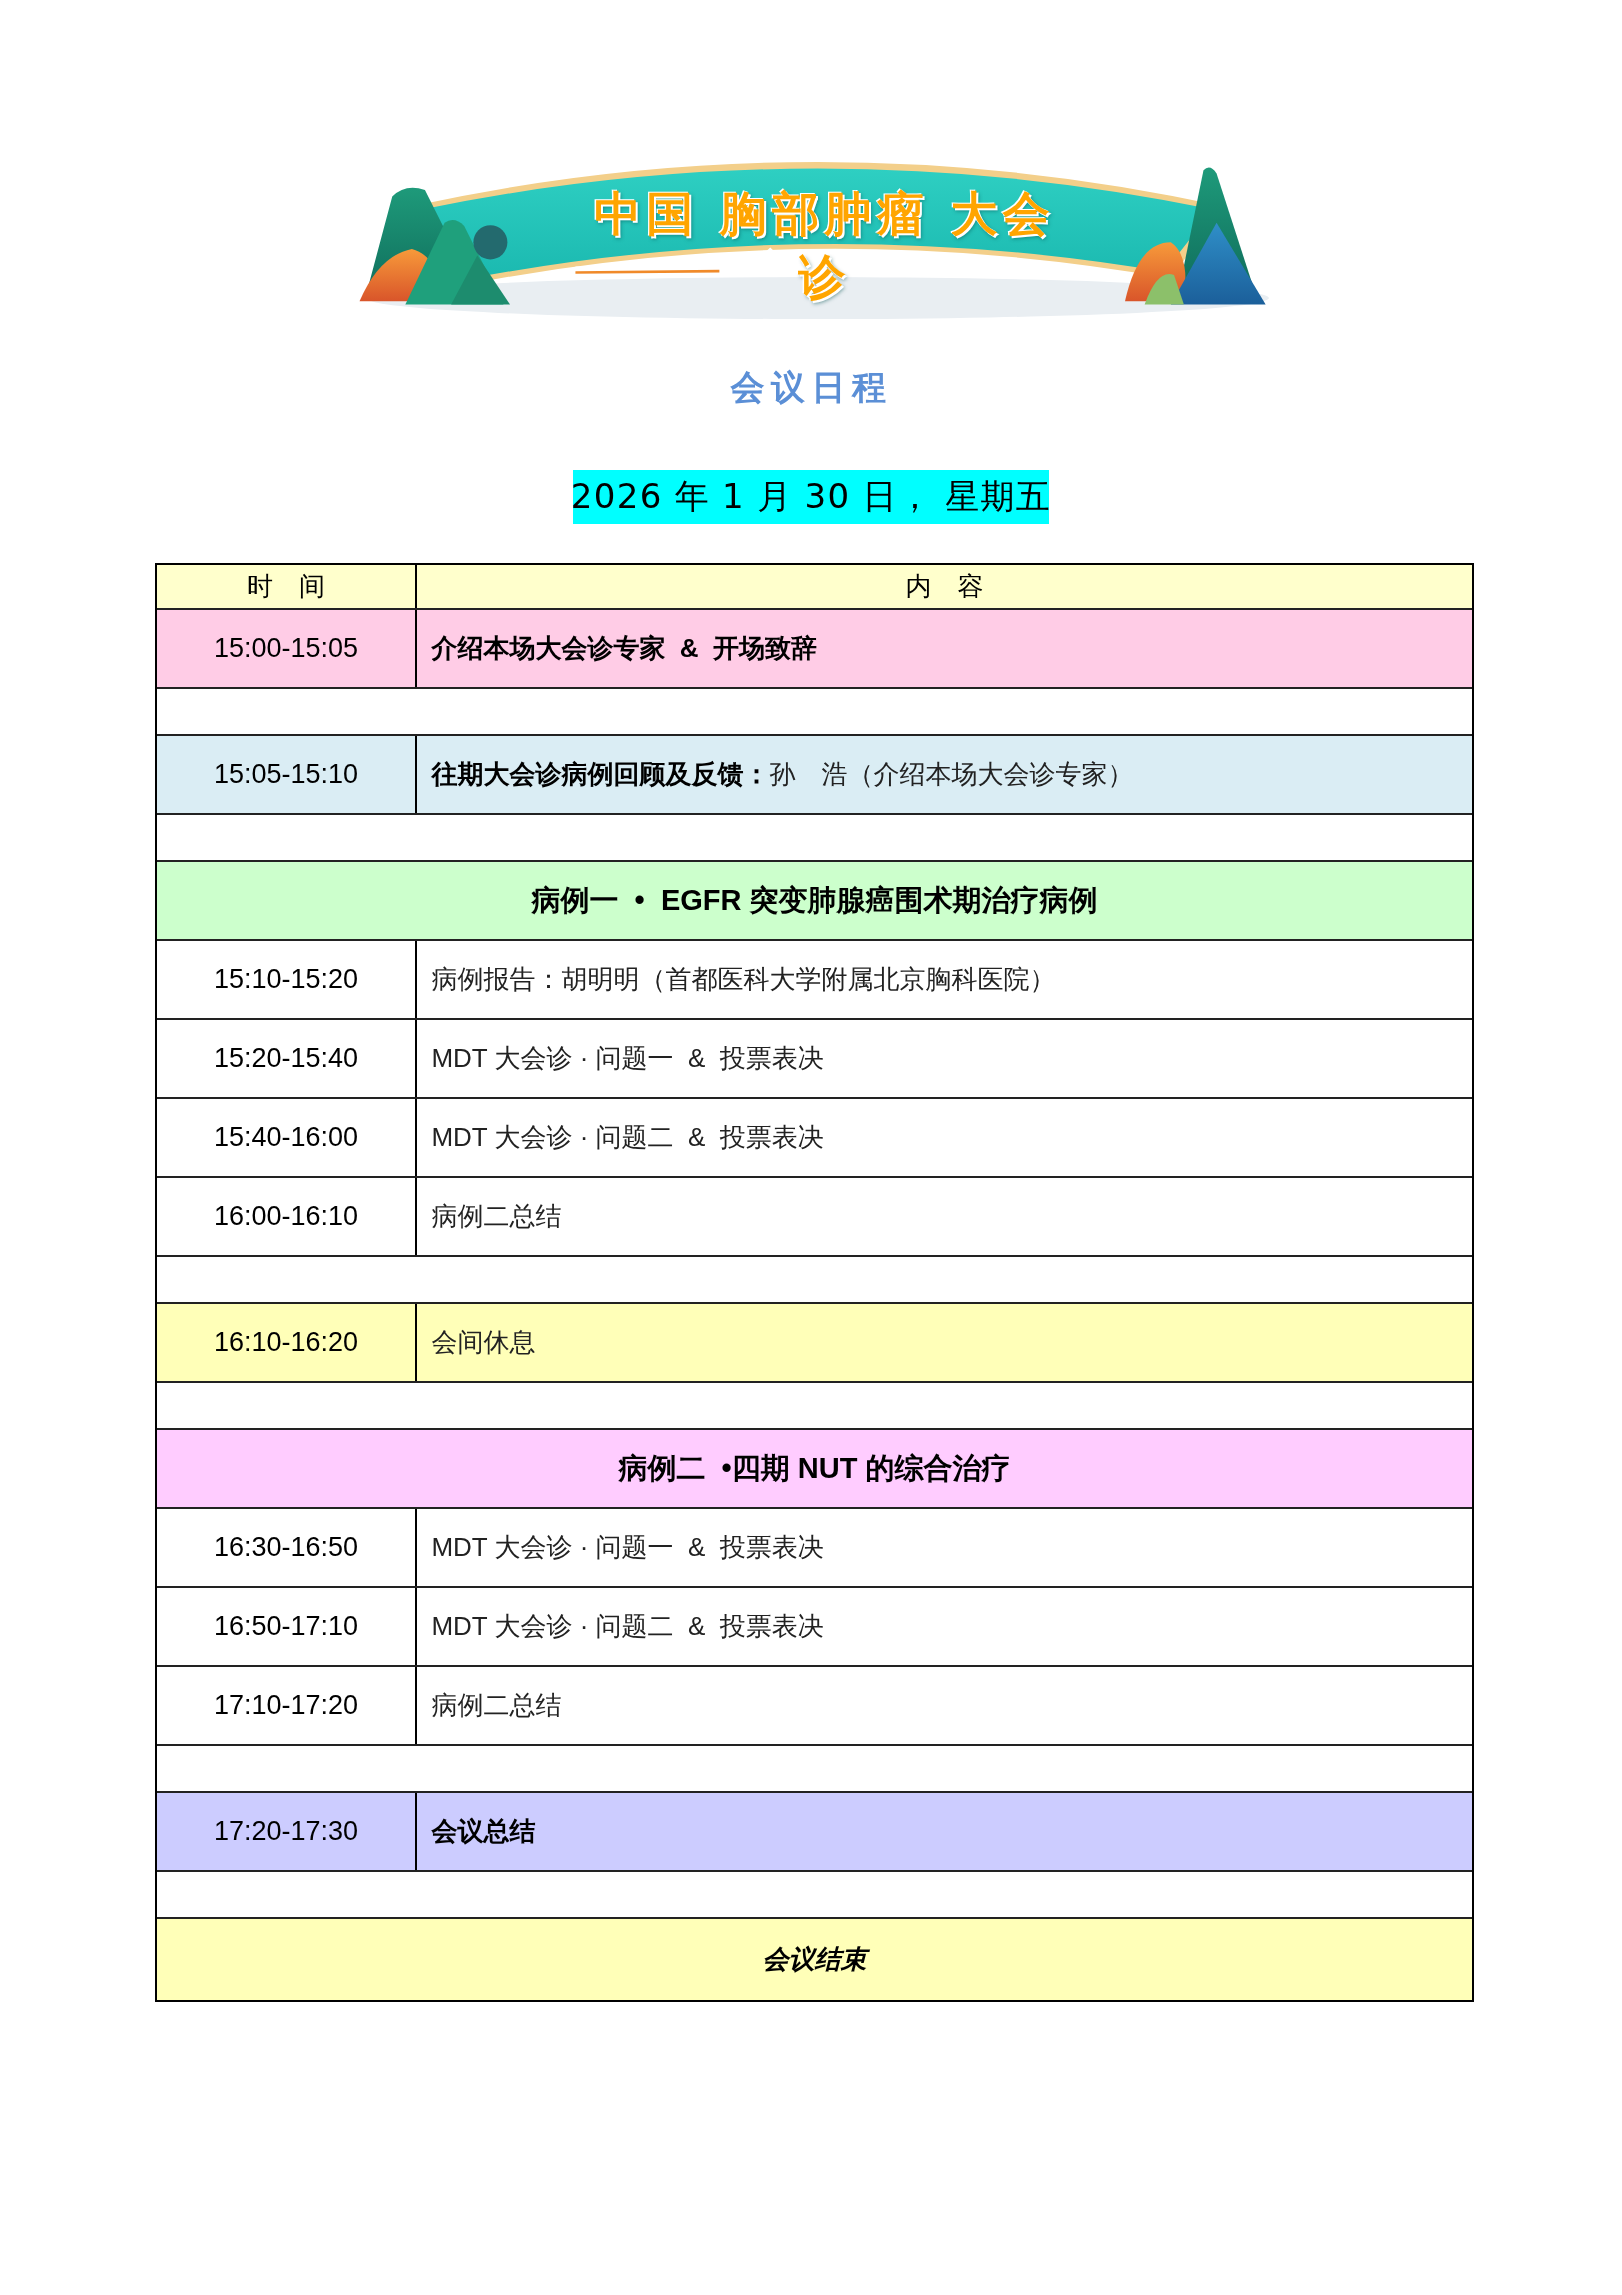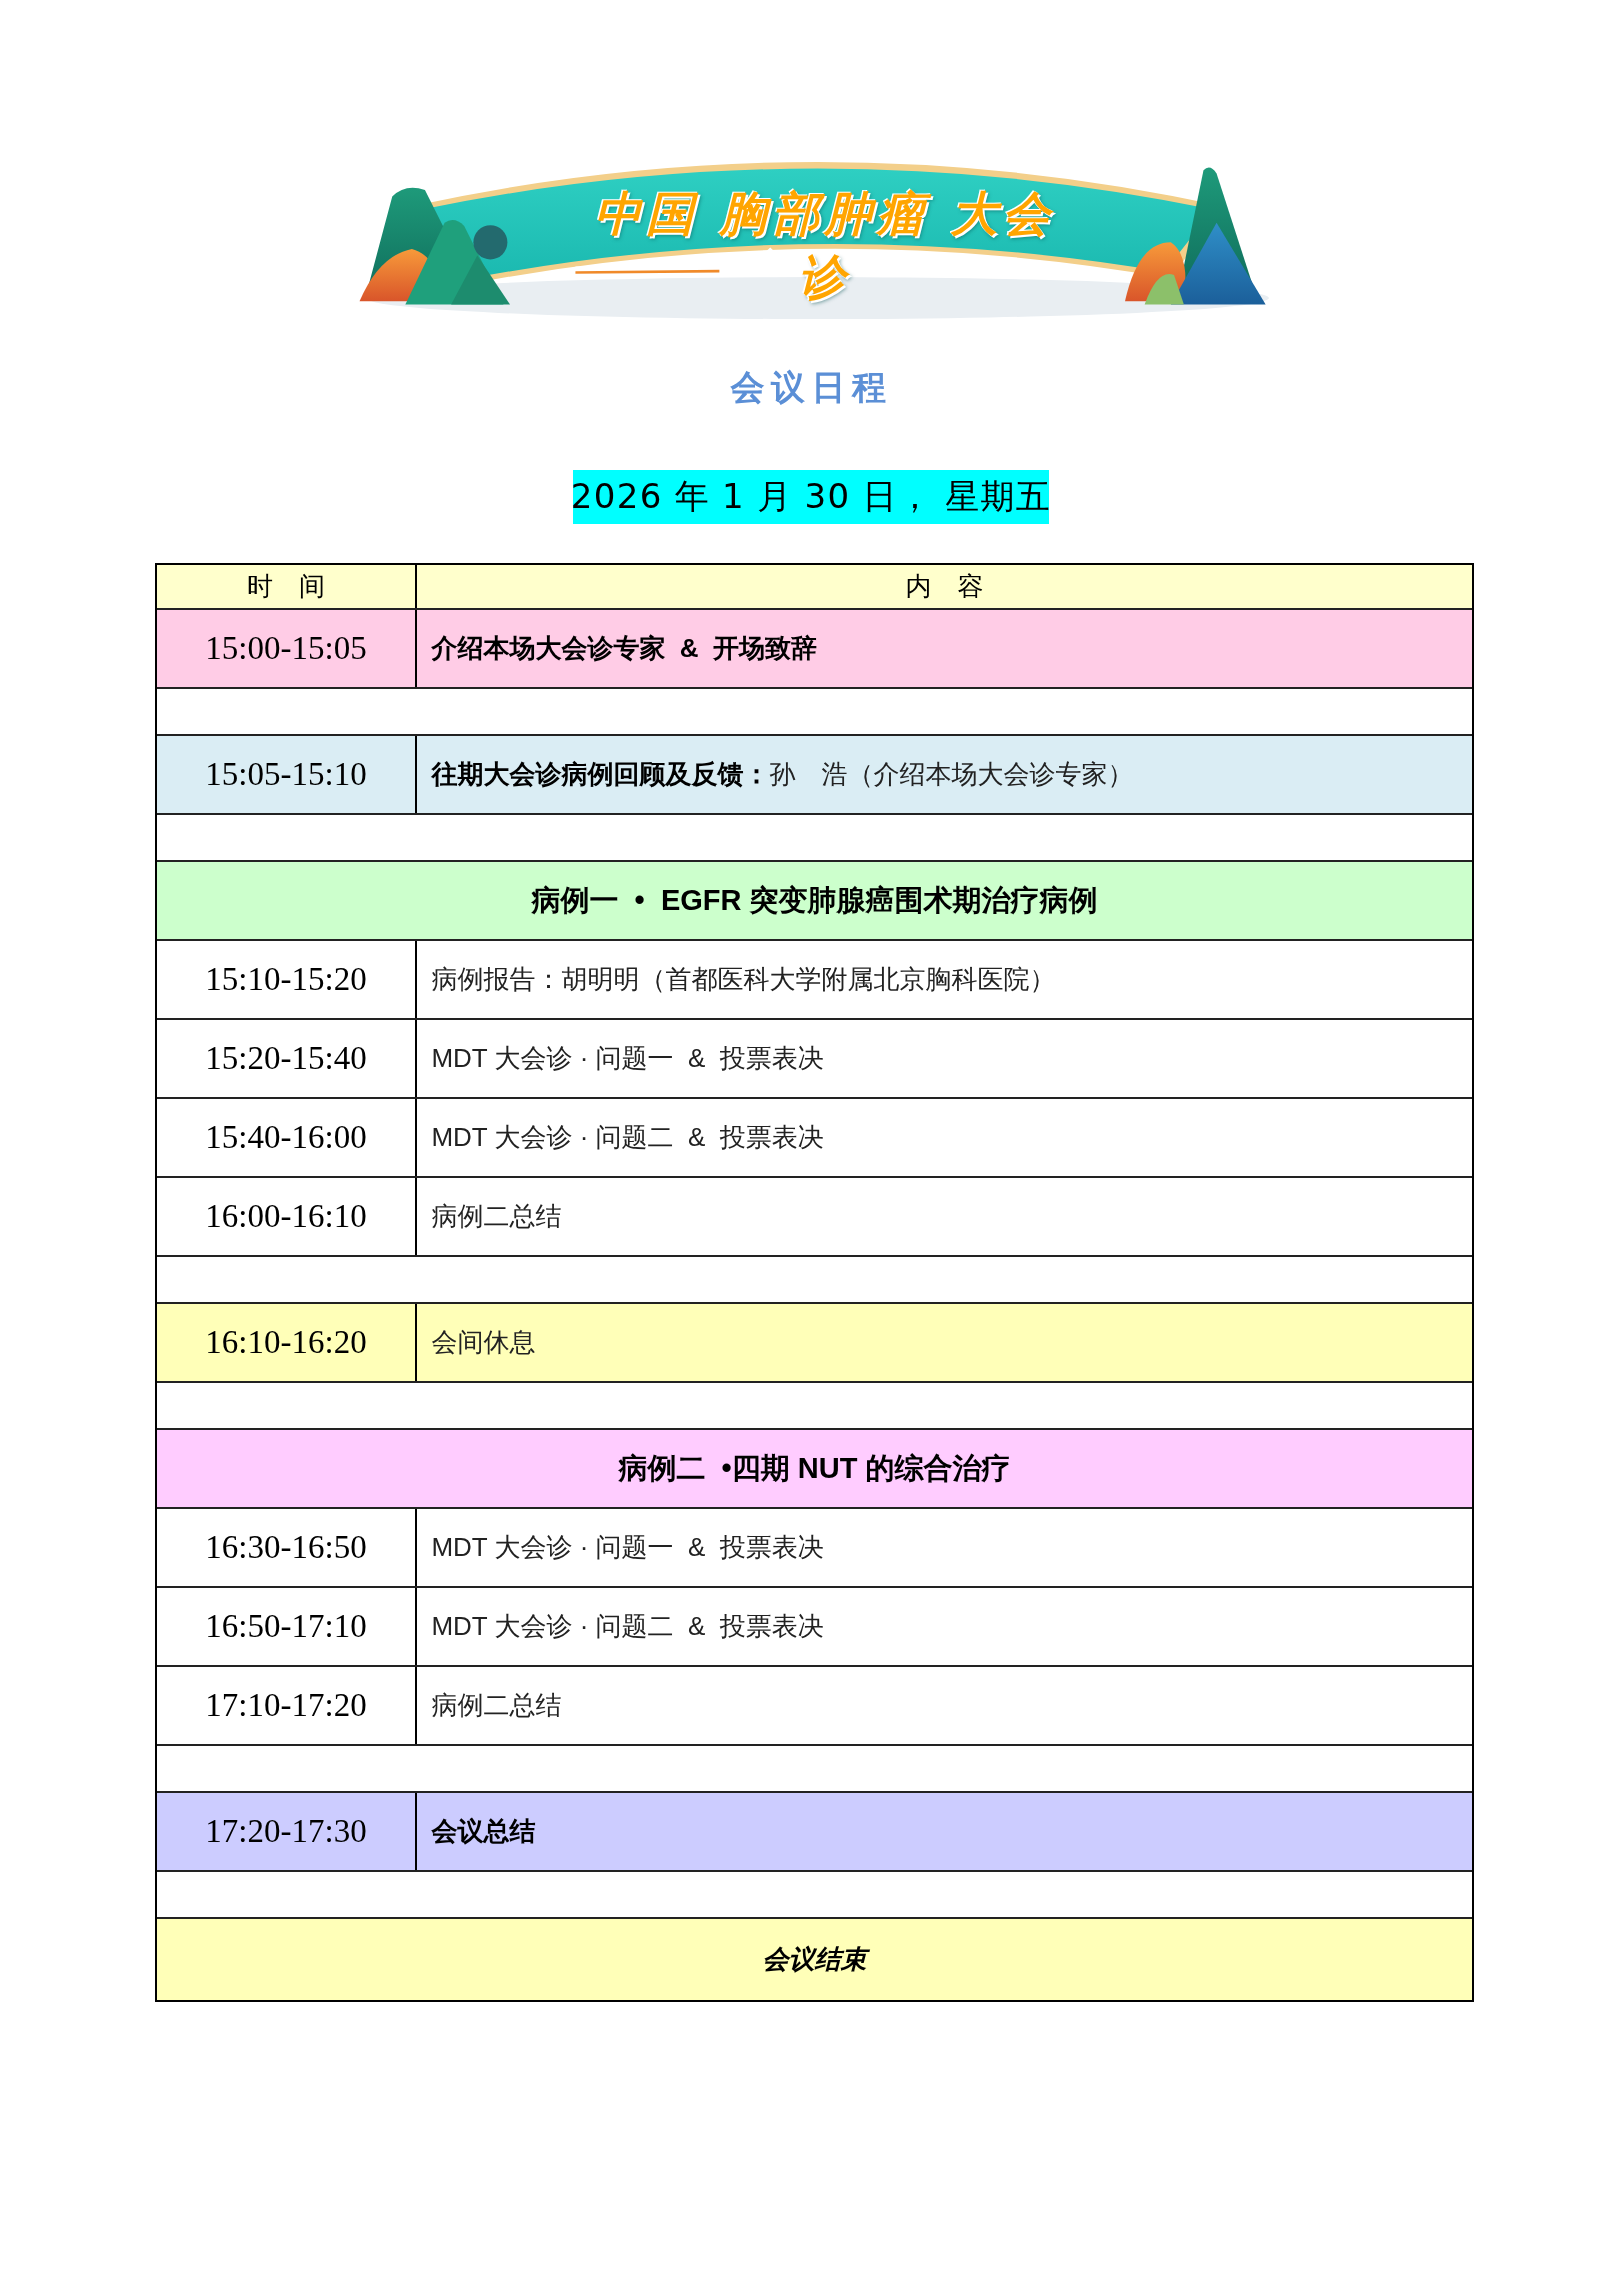--- a/index.html
+++ b/index.html
@@ -1,20 +1,20 @@
 <!DOCTYPE html>
 <html style="font-size:10.5px"><head>
 <meta charset="utf-8">
 <style>
   html, body { margin:0; padding:0; background:#ffffff; }
   body { width:1623px; height:2295px; position:relative; overflow:hidden;
          font-family:"DejaVu Sans", "Liberation Sans", sans-serif; color:#000; }
 
   
-  .banner { position:absolute; left:353px; top:144px; width:929px; height:177px;font-style:italic; }
+  .banner { position:absolute; left:353px; top:144px; width:929px; height:177px; }
   .banner svg { width:100%; height:100%; display:block; }
   .banner-title { position:absolute; left:236px; top:39px; width:471px; text-align:center;
                   font-family:"DejaVu Serif","Liberation Serif",serif; font-weight:bold;
                   font-size:47px; letter-spacing:5.2px; color:#ffa500;
                   text-shadow: 2px 2px 0 #ffffff, -1.3px -1.3px 0 #ffffff, 2.6px 3.3px 3.9px rgba(0,80,80,.5); }
 
   .agenda-title { position:absolute; left:0; width:1623px; top:365px; text-align:center;
                   font-family:"DejaVu Serif","Liberation Serif",serif; font-weight:bold;
                   font-size:34px; letter-spacing:6.5px; color:#5b8fd6; }
 
@@ -26,22 +26,22 @@
   
   .tbl { position:absolute; left:155px; top:563px; width:1319px; border:2px solid #000;
          box-sizing:border-box; }
   .row { display:flex; border-bottom:2px solid #222; box-sizing:border-box; }
   .row:last-child { border-bottom:none; }
   .row.h97 { height:45px; }
   .row.h120 { height:79px; }
   .row.h72 { height:47px; }
   .row.h127 { height:81px; }
   .cell-time { width:260px; border-right:2px solid #000; display:flex; align-items:center;
-               justify-content:center; font-family:Liberation Serif, serif;
-               font-size:33px; box-sizing:border-box; }
+               justify-content:center; font-family:Liberation Sans, sans-serif;
+               font-size:27px; box-sizing:border-box; }
   .cell-content { flex:1; display:flex; align-items:center; padding-left:14.4px;
                   font-family:"Liberation Sans","DejaVu Sans",sans-serif; font-size:26px; white-space:pre; }
   .cell-full { flex:1; display:flex; align-items:center; justify-content:center;
                font-family:"Liberation Sans","DejaVu Sans",sans-serif; font-size:29px; white-space:pre; }
   .hdr { font-family:"DejaVu Serif","Liberation Serif",serif; font-size:26px; justify-content:center; padding-left:0; }
   .bold { font-weight:bold; }
   .italic { font-style:italic;text-align:center; }
   .muted { color:#222; }
 </style>
 </head>

